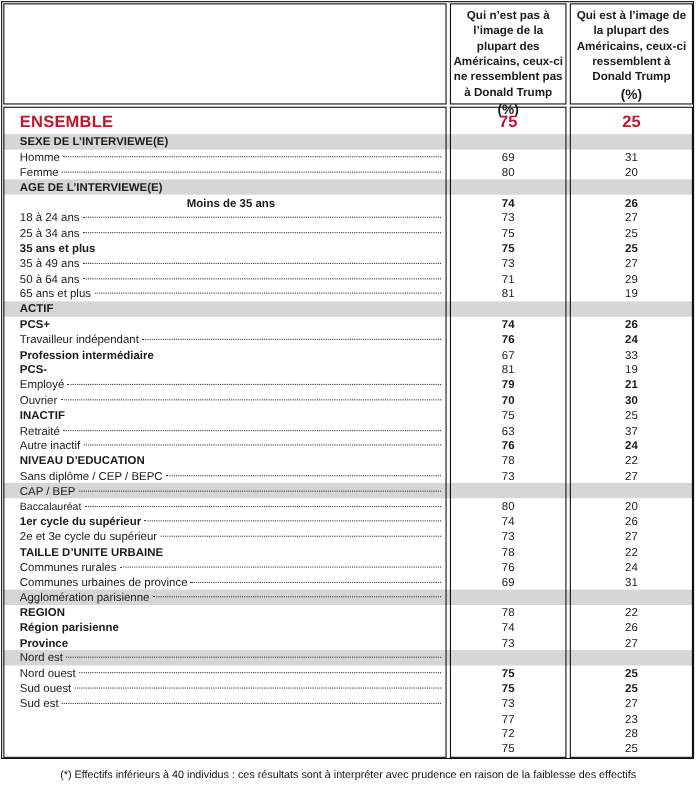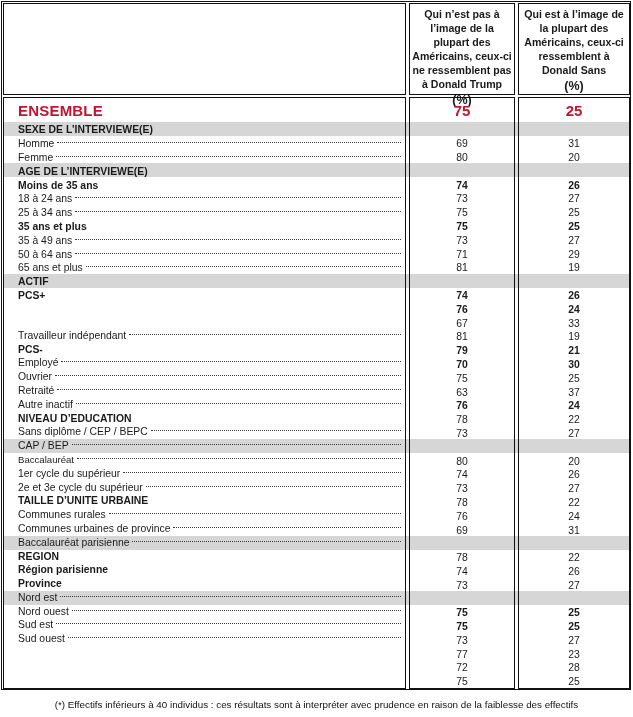--- a/index.html
+++ b/index.html
@@ -52,21 +52,21 @@
   <div class="outer-border"></div>
 
   <div class="cell hdr-left"></div>
 
   <div class="cell hdr-c1 hdr-cell">
     <div>Qui n’est pas à l’image de la plupart des Américains, ceux-ci ne ressemblent pas à Donald Trump</div>
     <div class="hdr-pct">(%)</div>
   </div>
 
   <div class="cell hdr-c2 hdr-cell">
-    <div>Qui est à l’image de la plupart des Américains, ceux-ci ressemblent à Donald Sans</div>
+    <div>Qui est à l’image de la plupart des Américains, ceux-ci ressemblent à Donald Trump</div>
     <div class="hdr-pct">(%)</div>
   </div>
 
   <div class="body-area">
     <div class="band-layer" id="band-layer">
         <div class="band" style="height: 25px;"></div>
         <div class="band section" style="height: 13.8px;"></div>
         <div class="band" style="height: 13.8px;"></div>
         <div class="band" style="height: 13.8px;"></div>
         <div class="band section" style="height: 13.8px;"></div>
@@ -119,21 +119,21 @@
           <span class="t-item">Homme</span>
           <span class="dots"></span>
         </div>
         <div class="r lab indent1" style="height: 13.8px;">
           <span class="t-item">Femme</span>
           <span class="dots"></span>
         </div>
         <div class="r lab" style="height: 13.8px;">
           <span class="t-section">AGE DE L’INTERVIEWE(E)</span>
         </div>
-        <div class="r lab" style="height: 13.8px;">
+        <div class="r lab" style="height: 13.8px; justify-content: center;">
           <span class="t-bold">Moins de 35 ans</span>
         </div>
         <div class="r lab indent1" style="height: 13.8px;">
           <span class="t-item">18 à 24 ans</span>
           <span class="dots"></span>
         </div>
         <div class="r lab indent1" style="height: 13.8px;">
           <span class="t-item">25 à 34 ans</span>
           <span class="dots"></span>
         </div>
@@ -151,34 +151,40 @@
         <div class="r lab indent1" style="height: 13.8px;">
           <span class="t-item">65 ans et plus</span>
           <span class="dots"></span>
         </div>
         <div class="r lab" style="height: 13.8px;">
           <span class="t-bold">ACTIF</span>
         </div>
         <div class="r lab" style="height: 13.8px;">
           <span class="t-bold">PCS+</span>
         </div>
-        <div class="r lab indent1" style="height: 13.8px; margin-top: 26px;">
+        <div class="r lab indent1" style="height: 13.8px;">
           <span class="t-item">Travailleur indépendant</span>
           <span class="dots"></span>
         </div>
         <div class="r lab" style="height: 13.8px;">
+          <span class="t-bold">Profession intermédiaire</span>
+        </div>
+        <div class="r lab" style="height: 13.8px;">
           <span class="t-bold">PCS-</span>
         </div>
         <div class="r lab indent1" style="height: 13.8px;">
           <span class="t-item">Employé</span>
           <span class="dots"></span>
         </div>
         <div class="r lab indent1" style="height: 13.8px;">
           <span class="t-item">Ouvrier</span>
           <span class="dots"></span>
+        </div>
+        <div class="r lab" style="height: 13.8px;">
+          <span class="t-bold">INACTIF</span>
         </div>
         <div class="r lab indent1" style="height: 13.8px;">
           <span class="t-item">Retraité</span>
           <span class="dots"></span>
         </div>
         <div class="r lab indent1" style="height: 13.8px;">
           <span class="t-item">Autre inactif</span>
           <span class="dots"></span>
         </div>
         <div class="r lab" style="height: 13.8px;">
@@ -189,66 +195,66 @@
           <span class="dots"></span>
         </div>
         <div class="r lab indent1" style="height: 13.8px;">
           <span class="t-item">CAP / BEP</span>
           <span class="dots"></span>
         </div>
         <div class="r lab indent2" style="height: 13.8px;">
           <span class="t-item t-small">Baccalauréat</span>
           <span class="dots"></span>
         </div>
-        <div class="r lab indent1" style="height: 13.8px;">
+        <div class="r lab indent1" style="height: 13.8px; font-weight: bold;">
           <span class="t-item">1er cycle du supérieur</span>
           <span class="dots"></span>
         </div>
         <div class="r lab indent1" style="height: 13.8px;">
           <span class="t-item">2e et 3e cycle du supérieur</span>
           <span class="dots"></span>
         </div>
         <div class="r lab" style="height: 13.8px;">
           <span class="t-section">TAILLE D’UNITE URBAINE</span>
         </div>
         <div class="r lab indent1" style="height: 13.8px;">
           <span class="t-item">Communes rurales</span>
           <span class="dots"></span>
         </div>
         <div class="r lab indent1" style="height: 13.8px;">
           <span class="t-item">Communes urbaines de province</span>
           <span class="dots"></span>
         </div>
         <div class="r lab indent1" style="height: 13.8px;">
-          <span class="t-item">Baccalauréat parisienne</span>
+          <span class="t-item">Agglomération parisienne</span>
           <span class="dots"></span>
         </div>
         <div class="r lab" style="height: 13.8px;">
           <span class="t-section">REGION</span>
         </div>
         <div class="r lab" style="height: 13.8px;">
           <span class="t-bold">Région parisienne</span>
         </div>
         <div class="r lab" style="height: 13.8px;">
           <span class="t-bold">Province</span>
         </div>
         <div class="r lab indent1" style="height: 13.8px;">
           <span class="t-item">Nord est</span>
           <span class="dots"></span>
         </div>
         <div class="r lab indent1" style="height: 13.8px;">
           <span class="t-item">Nord ouest</span>
           <span class="dots"></span>
         </div>
         <div class="r lab indent1" style="height: 13.8px;">
+          <span class="t-item">Sud ouest</span>
+          <span class="dots"></span>
+        </div>
+        <div class="r lab indent1" style="height: 13.8px;">
           <span class="t-item">Sud est</span>
-          <span class="dots"></span>
-        </div>
-        <div class="r lab indent1" style="height: 13.8px;">
-          <span class="t-item">Sud ouest</span>
           <span class="dots"></span>
         </div>
       </div>
     <div class="col col-c1" id="col-c1">
         <div class="r val" style="height: 25px;">
           <span class="v ens">75</span>
         </div>
         <div class="r val" style="height: 13.8px;"></div>
         <div class="r val" style="height: 13.8px;">
           <span class="v">69</span>

